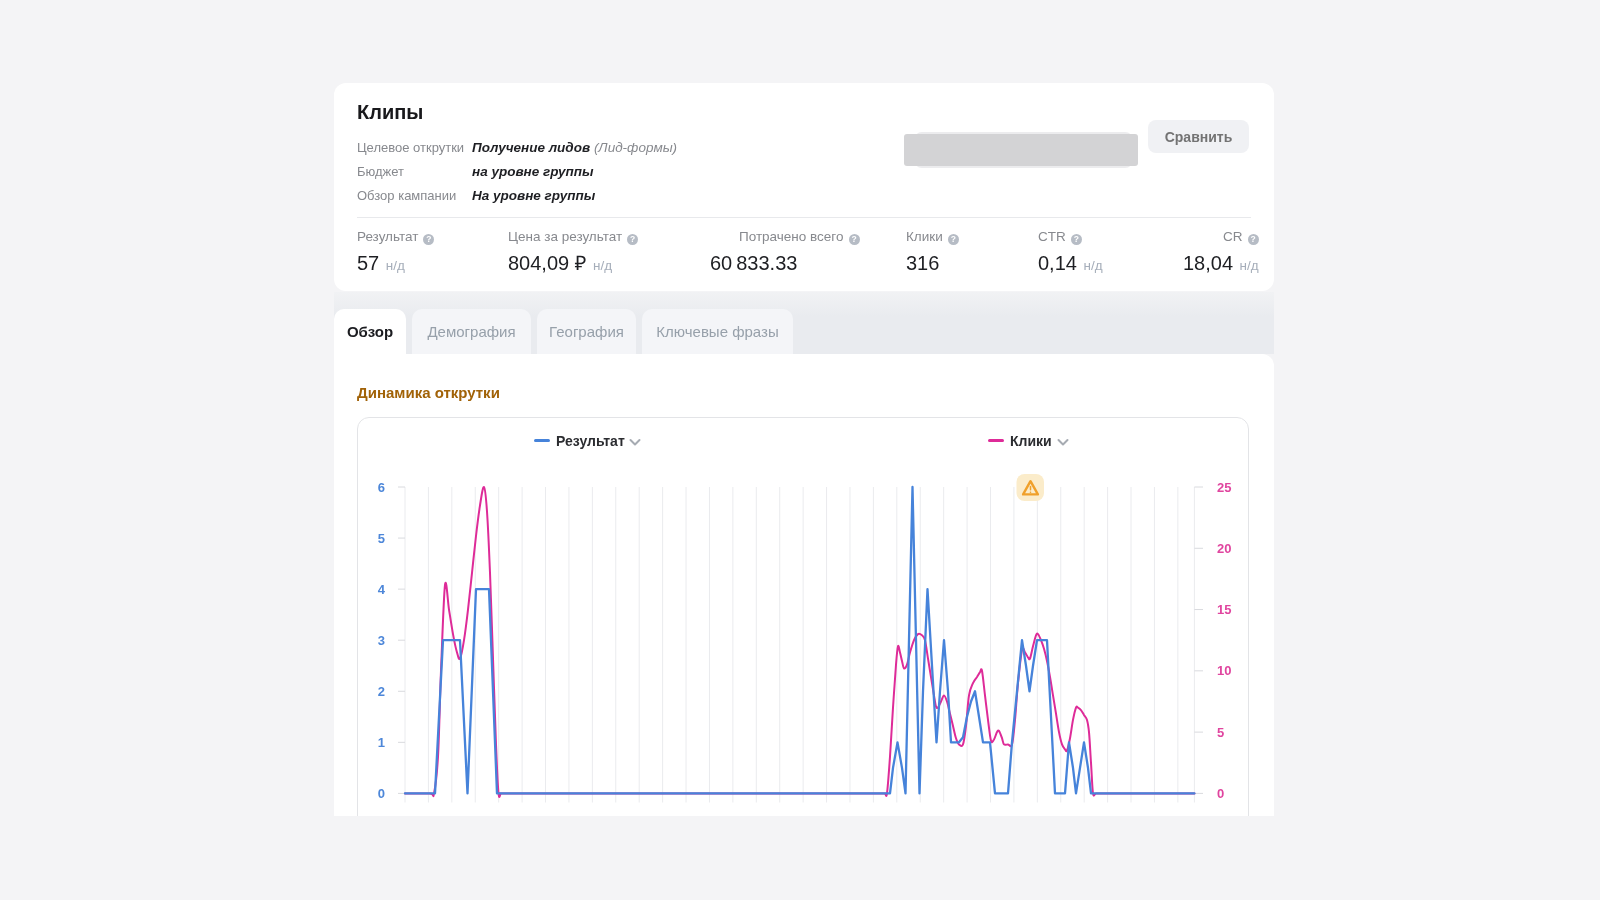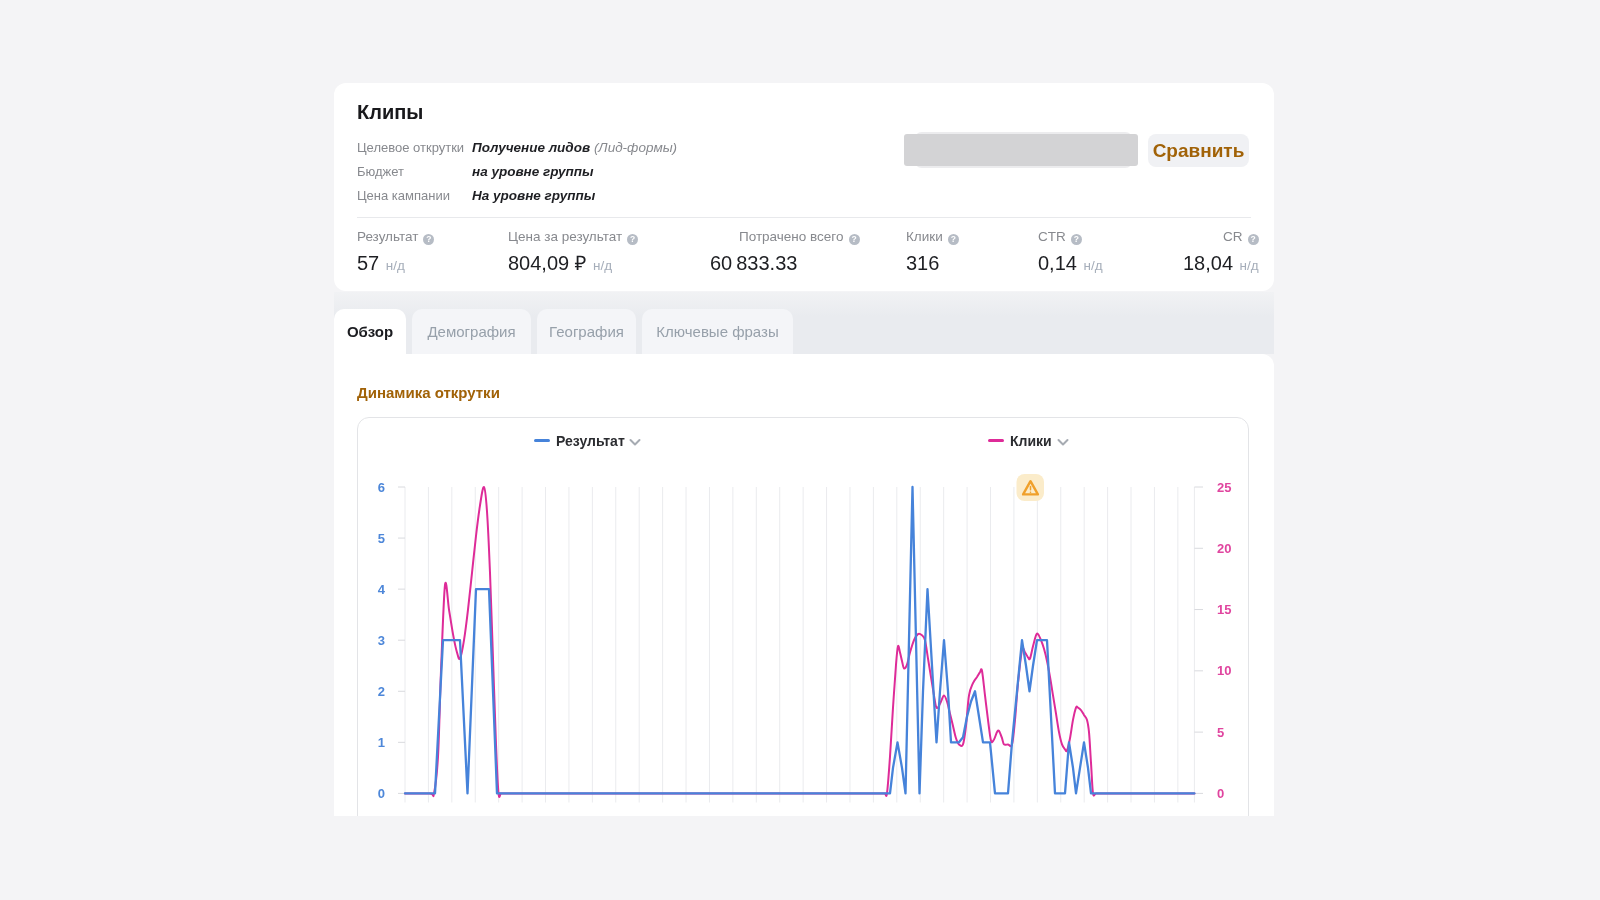--- a/index.html
+++ b/index.html
@@ -8,21 +8,21 @@
   .abs { position:absolute; }
 
   
   .hcard { left:334px; top:83px; width:940px; height:208px; background:#fff; border-radius:12px; }
   .title { left:357px; top:101px; font-size:20px; font-weight:700; color:#19191c; }
   .lbl { font-size:13px; color:#87898e; }
   .val { font-size:13.5px; font-weight:700; color:#1e1f23;font-style:italic; }
   .val .soft { font-weight:400; color:#87898e; }
   .grayBoxUnder { left:914px; top:132px; width:219px; height:36px; background:#ececee; border-radius:8px; }
   .grayBox { left:904px; top:134px; width:233.5px; height:32px; background:#d3d3d5; border-radius:3px; }
-  .btn { left:1148px; top:134px; width:101px; height:33px; background:#f0f1f4; border-radius:8px; font-size:19px; font-weight:700; color:#a16207; display:flex; align-items:center; justify-content:center; }
+  .btn { left:1148px; top:120px; width:101px; height:33px; background:#f0f1f4; border-radius:8px; font-size:14px; font-weight:700; color:#737373; display:flex; align-items:center; justify-content:center; }
   .divider { left:357px; top:217px; width:894px; height:1px; background:#e8e9ec; }
 
   .stat-lbl { top:229px; font-size:13.5px; color:#87898e; white-space:nowrap; }
   .stat-val { top:250px; line-height:26px; font-size:20px; color:#1e1f23; white-space:nowrap; }
   .stat-val .nd { font-size:13.5px; color:#a6aeba; margin-left:1px; }
   .q { display:inline-block; width:11px; height:11px; background:#b6bcc5; border-radius:50%; color:#fff; font-size:8.5px; font-weight:700; text-align:center; line-height:11px; vertical-align:-1px; margin-left:5px; }
 
   
   .band { left:334px; top:292px; width:940px; height:62px; background:linear-gradient(180deg, #f1f2f4 0%, #e9ebef 40%, #e9ebef 100%); }
   .tab { top:309px; height:45px; border-radius:10px 10px 0 0; font-size:15px; display:flex; align-items:center; justify-content:center; }
@@ -40,21 +40,21 @@
 </style>
 </head>
 <body>
   <div class="abs hcard"></div>
   <div class="abs title">Клипы</div>
 
   <div class="abs lbl" style="left:357px; top:140px;">Целевое открутки</div>
   <div class="abs val" style="left:472px; top:140px;">Получение лидов <span class="soft">(Лид-формы)</span></div>
   <div class="abs lbl" style="left:357px; top:164px;">Бюджет</div>
   <div class="abs val" style="left:472px; top:164px;">на уровне группы</div>
-  <div class="abs lbl" style="left:357px; top:188px;">Цена кампании</div>
+  <div class="abs lbl" style="left:357px; top:188px;">Обзор кампании</div>
   <div class="abs val" style="left:472px; top:188px;">На уровне группы</div>
 
   <div class="abs grayBoxUnder"></div>
   <div class="abs grayBox"></div>
   <div class="abs btn">Сравнить</div>
   <div class="abs divider"></div>
 
   <div class="abs stat-lbl" style="left:357px;">Результат<span class="q">?</span></div>
   <div class="abs stat-lbl" style="left:508px;">Цена за результат<span class="q">?</span></div>
   <div class="abs stat-lbl" style="left:710px;margin-left:29px;">Потрачено всего<span class="q">?</span></div>

